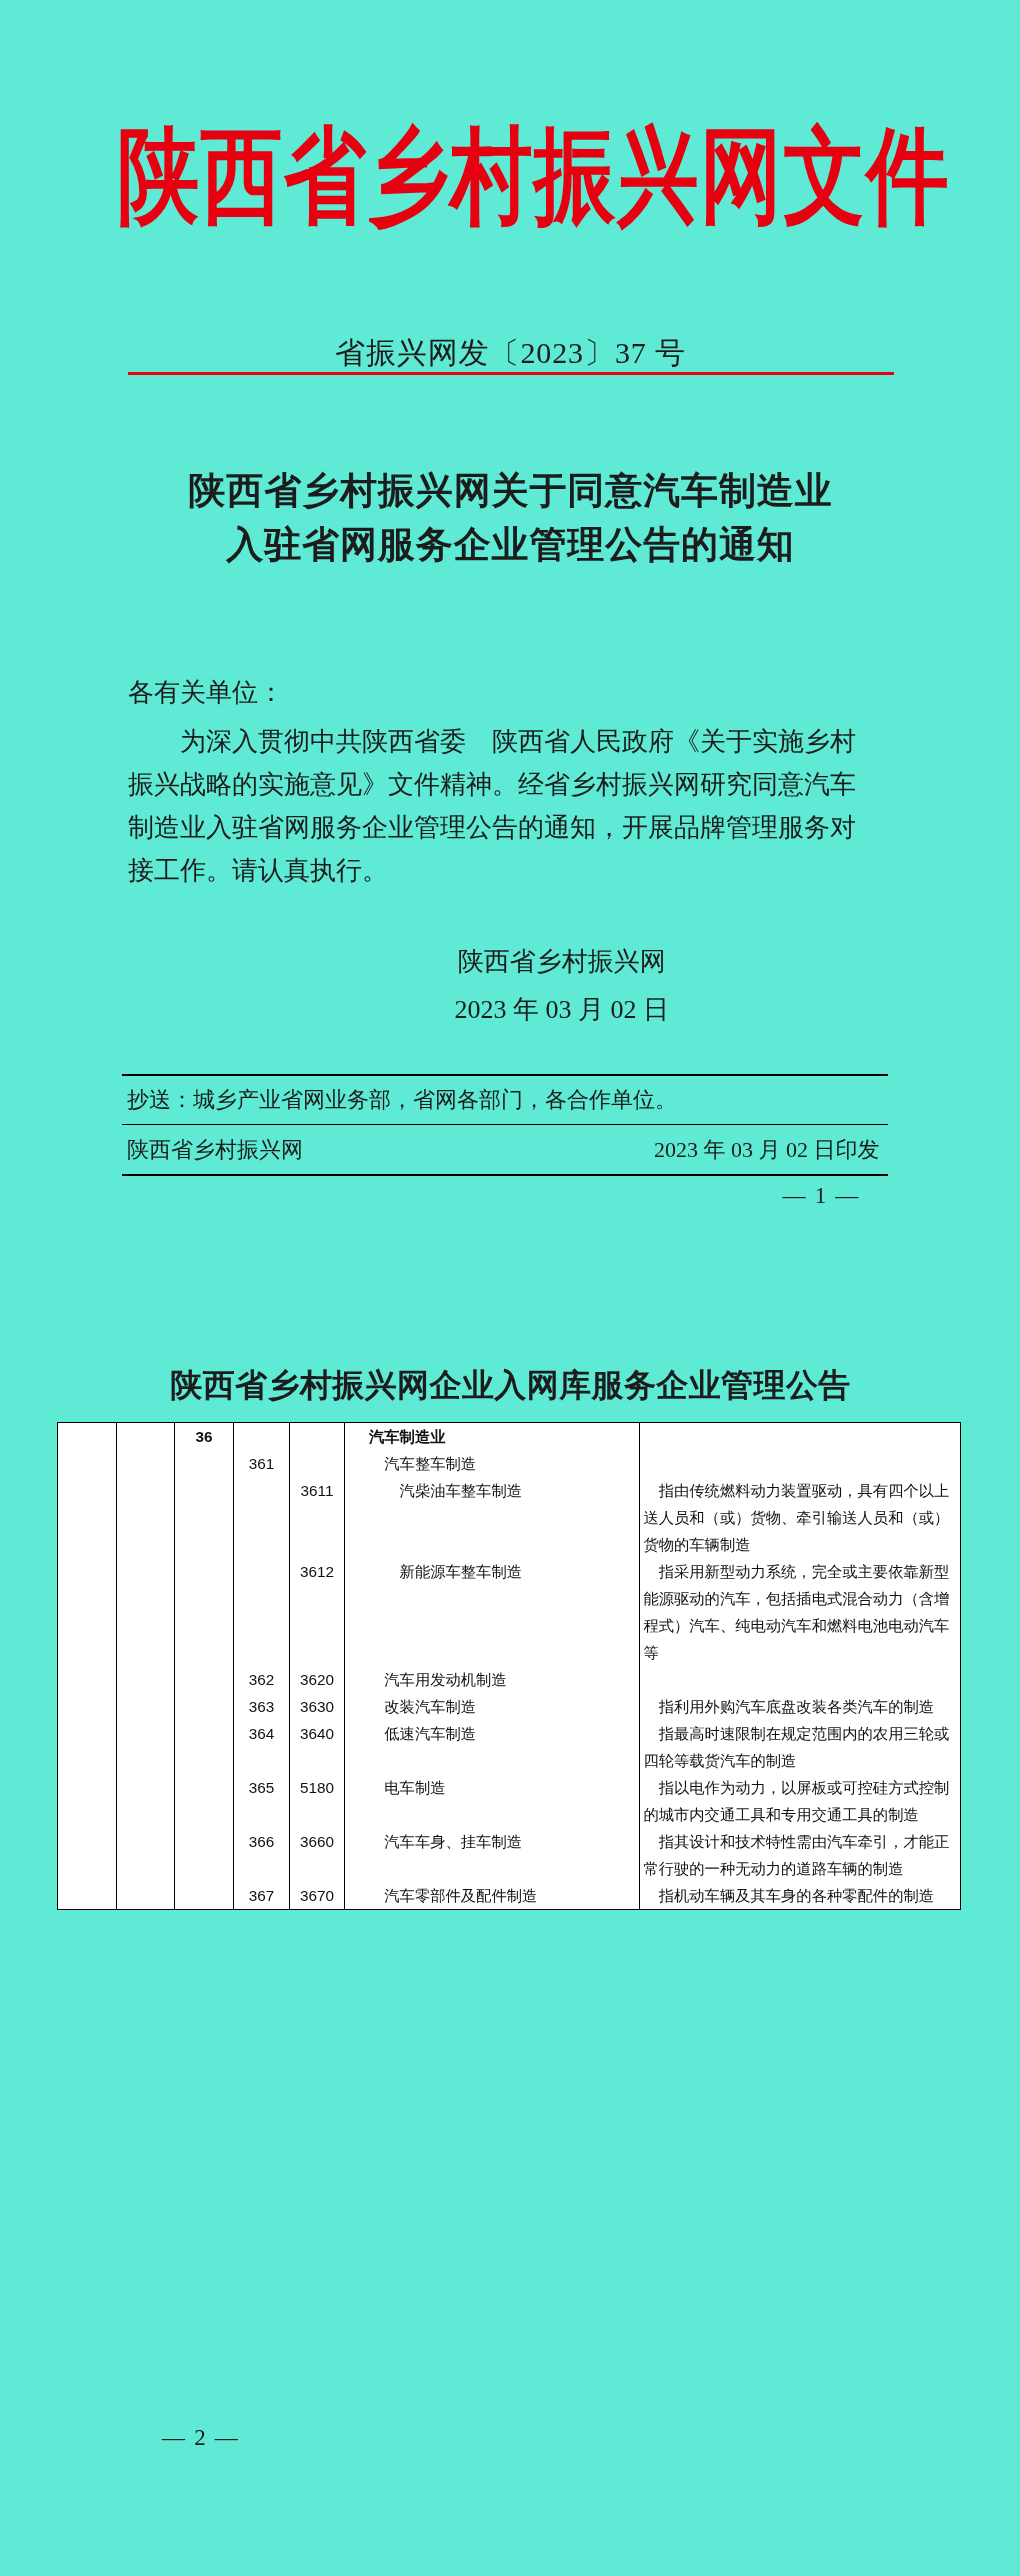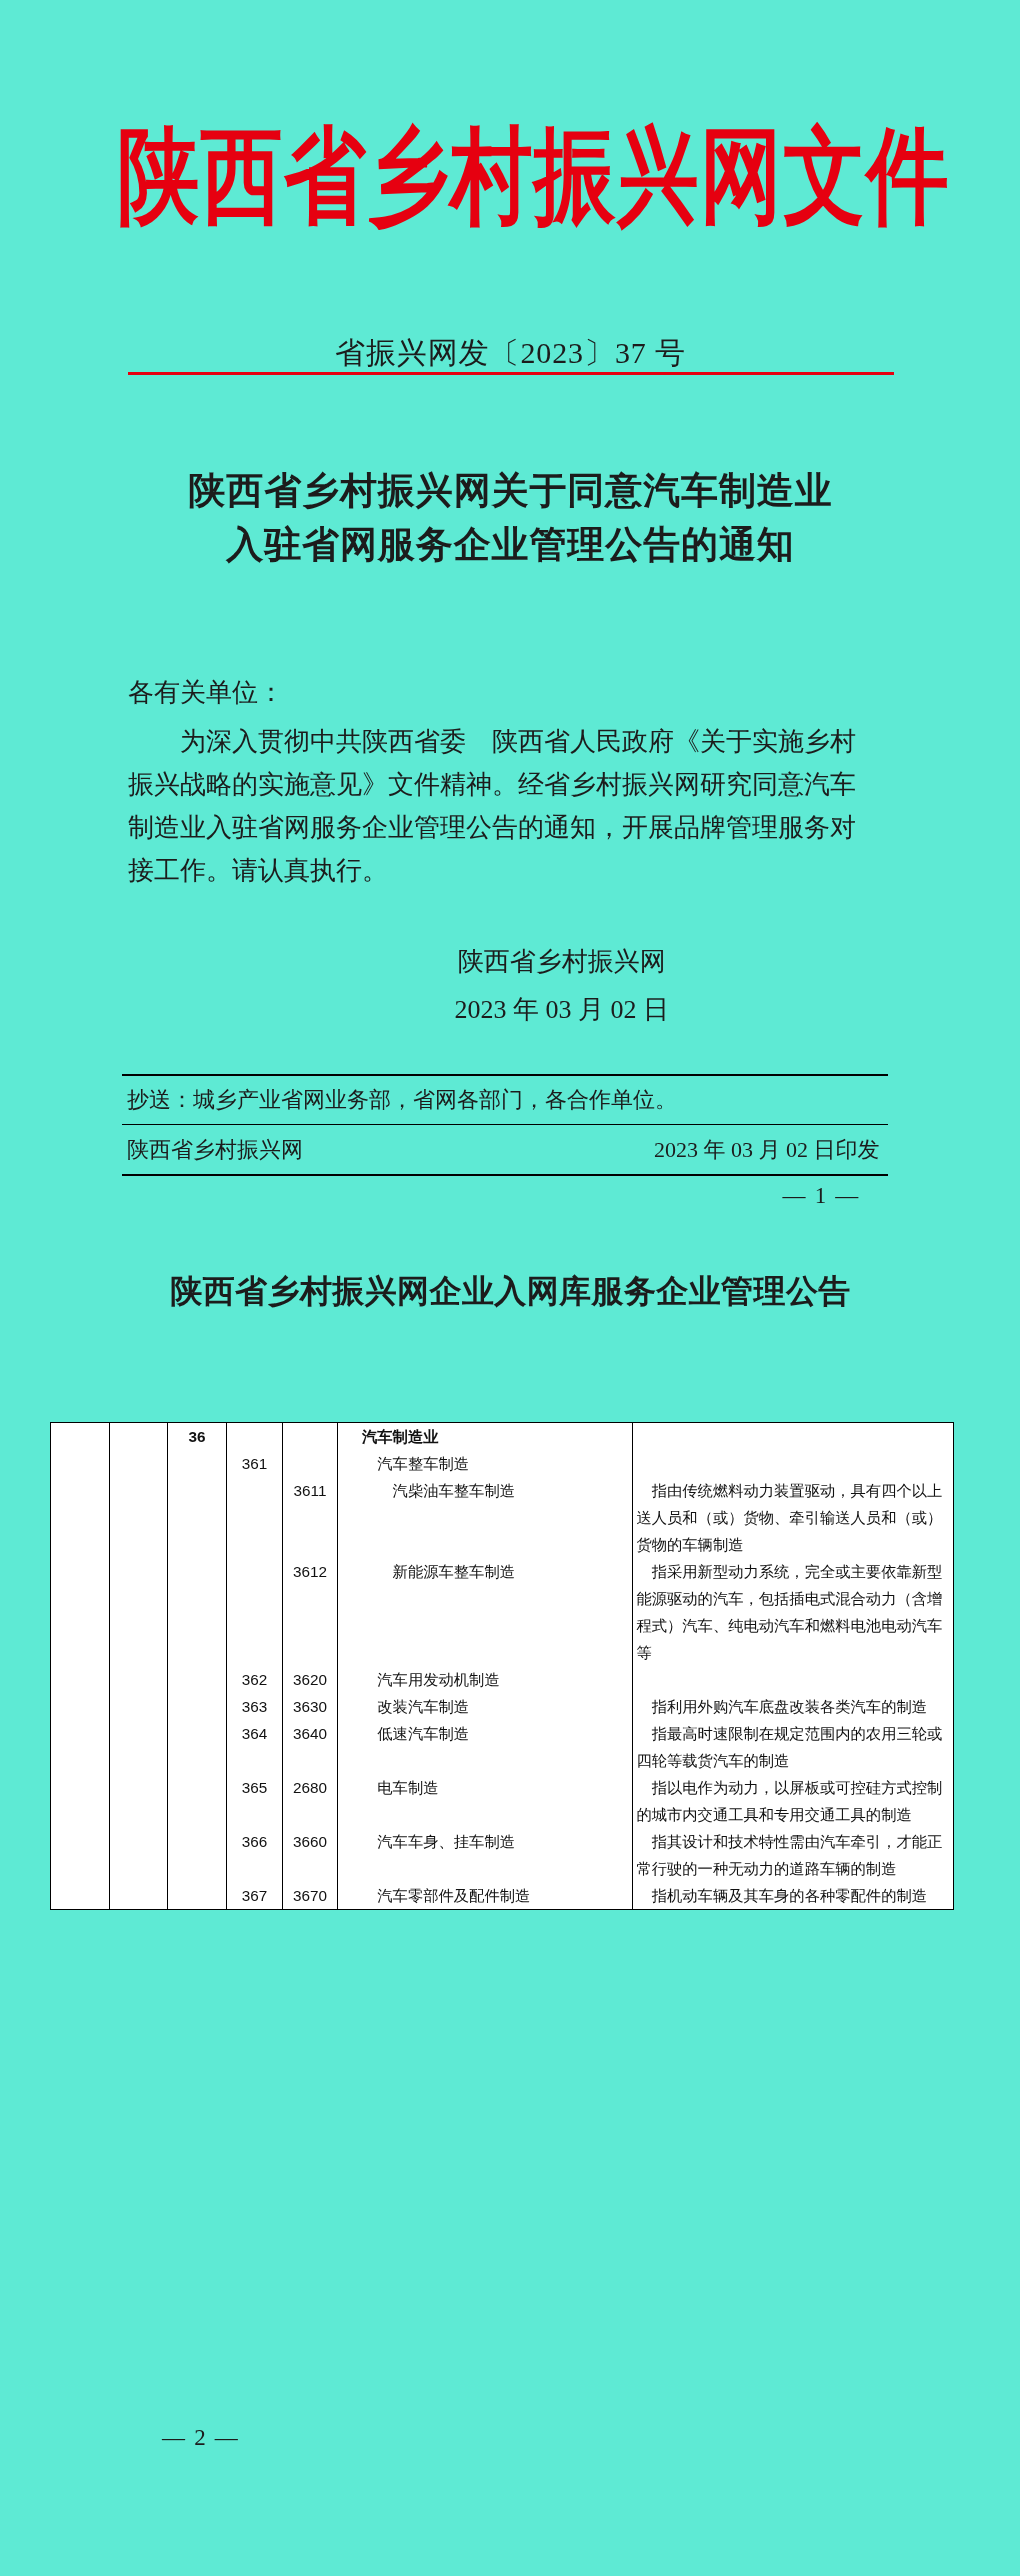--- a/index.html
+++ b/index.html
@@ -27,24 +27,24 @@
   .sign-block { position:absolute; top:938px; left:128px; width:766px; }
   .sign-inner { float:right; margin-right:225px; text-align:center; font-size:26px; line-height:48px; white-space:nowrap; }
   .cc-block { position:absolute; top:1074px; left:122px; width:766px; font-size:22px; }
   .cc-row1 { border-top:2.6px solid #000; border-bottom:1.7px solid #000; height:51px; line-height:48px;
     padding-left:5.1px; white-space:nowrap; }
   .cc-row2 { border-bottom:2.6px solid #000; height:51px; line-height:49px;
     display:flex; justify-content:space-between; padding:0 8.5px 0 5.1px; white-space:nowrap; }
   .pg-num-1 { position:absolute; top:1183px; left:128px; width:766px; text-align:right;
     padding-right:34px; font-size:23px; letter-spacing:1.7px; }
   
-  .p2-title { position:absolute; top:1270px; left:0; width:100%; text-align:center;
+  .p2-title { position:absolute; top:1364px; left:0; width:100%; text-align:center;
     font-family:"Liberation Sans","DejaVu Sans",sans-serif;
     font-size:32px; font-weight:bold; letter-spacing:0.4px; }
-  .tbl { position:absolute; top:1422px; left:50px; width:904px;
+  .tbl { position:absolute; top:1422px; left:57px; width:904px;
     border:1.7px solid #000; background:#fff;
     font-family:"Liberation Sans","DejaVu Sans",sans-serif; font-size:15.3px; color:#111; }
   .trow { display:flex; height:27px; }
   .tcell { height:27px; line-height:27px; white-space:nowrap; overflow:visible; }
   .tcell.bl { border-left:1.7px solid #000; }
   .c0 { width:58px; }
   .c1 { width:58px; }
   .c2 { width:59px; text-align:center; }
   .c3 { width:56px; text-align:center; }
   .c4 { width:55px; text-align:center; }
@@ -215,21 +215,21 @@
         <div class="tcell c3 bl"></div>
         <div class="tcell c4 bl"></div>
         <div class="tcell c5 bl"></div>
         <div class="tcell c6 bl">四轮等载货汽车的制造</div>
       </div>
       <div class="trow">
         <div class="tcell c0"></div>
         <div class="tcell c1 bl"></div>
         <div class="tcell c2 bl"></div>
         <div class="tcell c3 bl">365</div>
-        <div class="tcell c4 bl">2680</div>
+        <div class="tcell c4 bl">5180</div>
         <div class="tcell c5 bl">　电车制造</div>
         <div class="tcell c6 bl">　指以电作为动力，以屏板或可控硅方式控制</div>
       </div>
       <div class="trow">
         <div class="tcell c0"></div>
         <div class="tcell c1 bl"></div>
         <div class="tcell c2 bl"></div>
         <div class="tcell c3 bl"></div>
         <div class="tcell c4 bl"></div>
         <div class="tcell c5 bl"></div>

